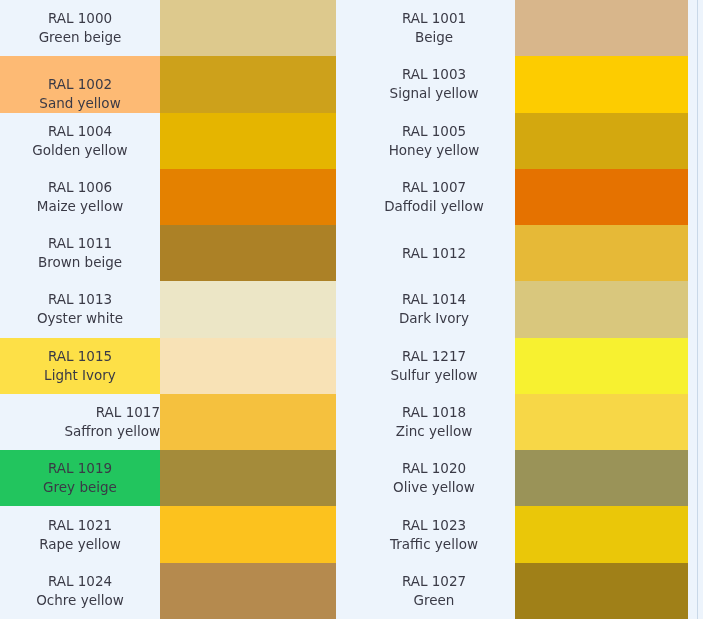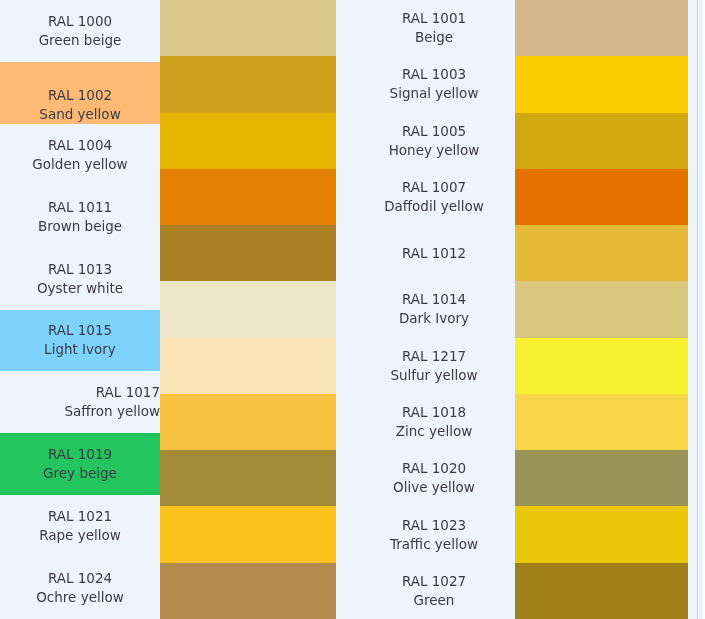--- a/index.html
+++ b/index.html
@@ -127,28 +127,32 @@
       </div>
       <div class="row label-row" style="background-color: #fdba74; color: rgb(58, 58, 70); justify-content: flex-end;">
         <span class="code">RAL 1002</span>
         <span class="name">Sand yellow</span>
       </div>
       <div class="row label-row" style="background-color: rgb(237, 244, 252); color: rgb(58, 58, 70);">
         <span class="code">RAL 1004</span>
         <span class="name">Golden yellow</span>
       </div>
       <div class="row label-row" style="background-color: rgb(237, 244, 252); color: rgb(58, 58, 70);">
+        <span class="code">RAL 1006</span>
+        <span class="name">Maize yellow</span>
+      </div>
+      <div class="row label-row" style="background-color: rgb(237, 244, 252); color: rgb(58, 58, 70);">
         <span class="code">RAL 1011</span>
         <span class="name">Brown beige</span>
       </div>
       <div class="row label-row" style="background-color: rgb(237, 244, 252); color: rgb(58, 58, 70);">
         <span class="code">RAL 1013</span>
         <span class="name">Oyster white</span>
       </div>
-      <div class="row label-row" style="background-color: #7dd3fc; color: rgb(58, 58, 70);">
+      <div class="row label-row" style="background-color: #fde047; color: rgb(58, 58, 70);">
         <span class="code">RAL 1015</span>
         <span class="name">Light Ivory</span>
       </div>
       <div class="row label-row" style="background-color: rgb(237, 244, 252); color: rgb(58, 58, 70); align-items: flex-end;">
         <span class="code">RAL 1017</span>
         <span class="name">Saffron yellow</span>
       </div>
       <div class="row label-row" style="background-color: #22c55e; color: rgb(58, 58, 70);">
         <span class="code">RAL 1019</span>
         <span class="name">Grey beige</span>

